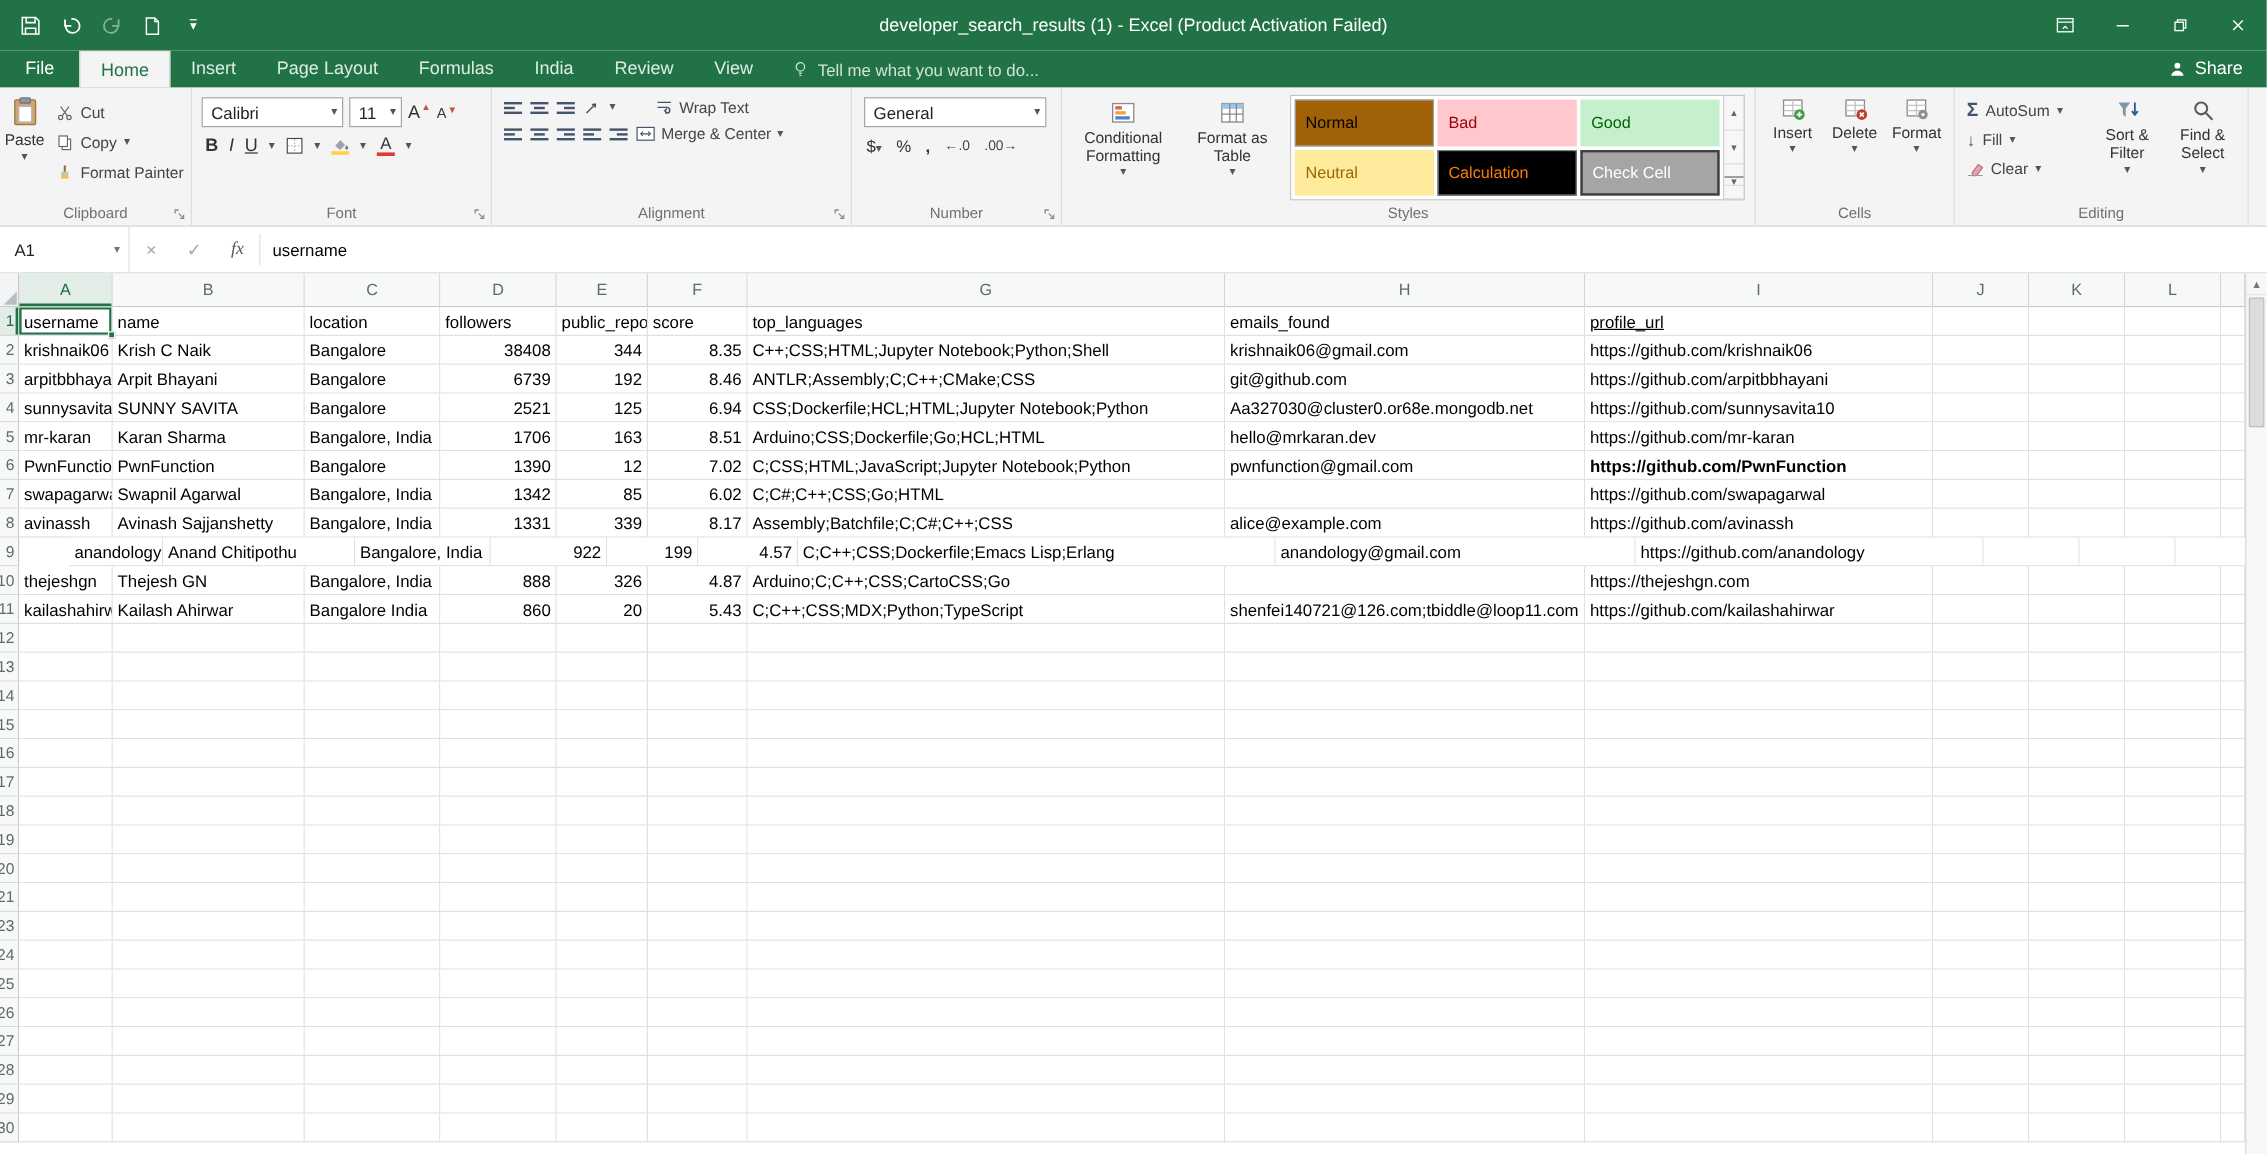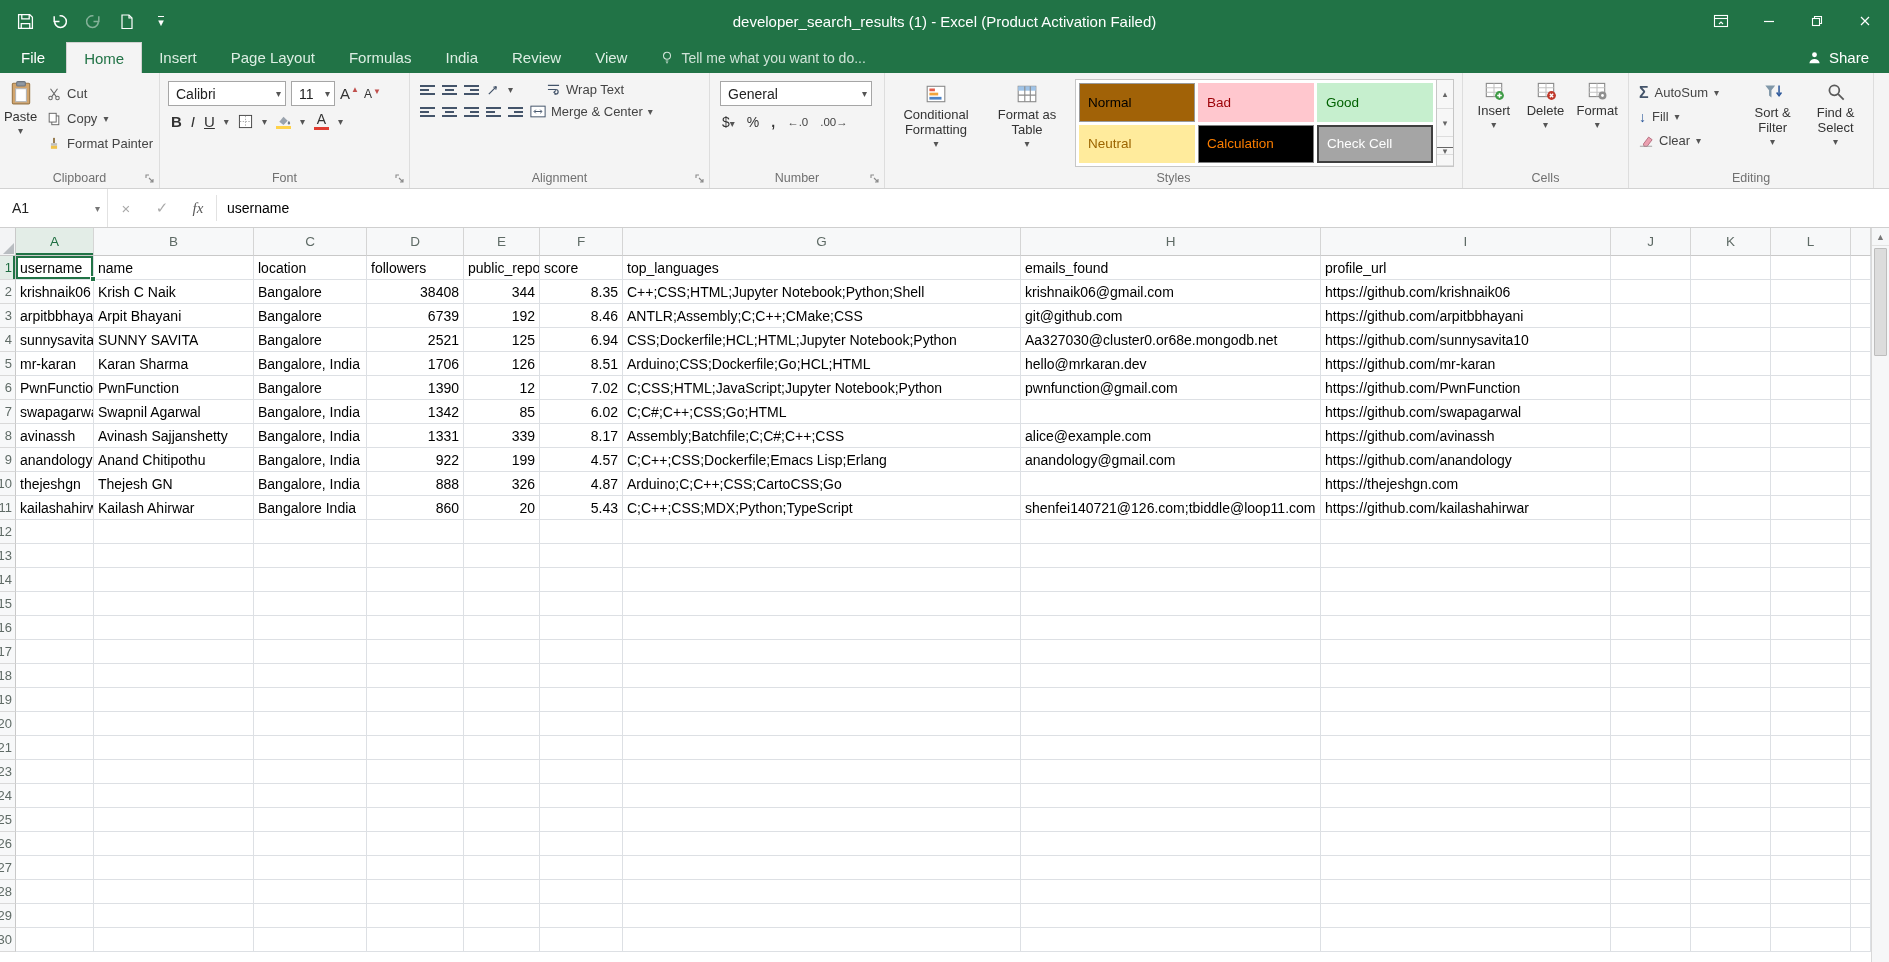--- a/index.html
+++ b/index.html
@@ -594,21 +594,21 @@
       <div class="r">
         <div class="rh sel">1</div>
         <div class="c sel" style="width: 78px;">username<div class="fillhandle"></div></div>
         <div class="c" style="width: 160px;">name</div>
         <div class="c" style="width: 113px;">location</div>
         <div class="c" style="width: 97px;">followers</div>
         <div class="c" style="width: 76px;">public_repos</div>
         <div class="c" style="width: 83px;">score</div>
         <div class="c" style="width: 398px;">top_languages</div>
         <div class="c" style="width: 300px;">emails_found</div>
-        <div class="c" style="width: 290px;">profile_url</div>
+        <div class="c" style="width: 290px; text-decoration: underline;">profile_url</div>
         <div class="c" style="width: 80px;"></div>
         <div class="c" style="width: 80px;"></div>
         <div class="c" style="width: 80px;"></div>
         <div class="c" style="width: 20px;"></div>
       </div>
       <div class="r">
         <div class="rh">2</div>
         <div class="c" style="width: 78px;">krishnaik06</div>
         <div class="c" style="width: 160px;">Krish C Naik</div>
         <div class="c" style="width: 113px;">Bangalore</div>
@@ -654,41 +654,41 @@
         <div class="c" style="width: 80px;"></div>
         <div class="c" style="width: 80px;"></div>
         <div class="c" style="width: 20px;"></div>
       </div>
       <div class="r">
         <div class="rh">5</div>
         <div class="c" style="width: 78px;">mr-karan</div>
         <div class="c" style="width: 160px;">Karan Sharma</div>
         <div class="c" style="width: 113px;">Bangalore, India</div>
         <div class="c num" style="width: 97px;">1706</div>
-        <div class="c num" style="width: 76px;">126</div>
+        <div class="c num" style="width: 76px;">163</div>
         <div class="c num" style="width: 83px;">8.51</div>
         <div class="c" style="width: 398px;">Arduino;CSS;Dockerfile;Go;HCL;HTML</div>
         <div class="c" style="width: 300px;">hello@mrkaran.dev</div>
         <div class="c" style="width: 290px;">https://github.com/mr-karan</div>
         <div class="c" style="width: 80px;"></div>
         <div class="c" style="width: 80px;"></div>
         <div class="c" style="width: 80px;"></div>
         <div class="c" style="width: 20px;"></div>
       </div>
       <div class="r">
         <div class="rh">6</div>
         <div class="c" style="width: 78px;">PwnFunction</div>
         <div class="c" style="width: 160px;">PwnFunction</div>
         <div class="c" style="width: 113px;">Bangalore</div>
         <div class="c num" style="width: 97px;">1390</div>
         <div class="c num" style="width: 76px;">12</div>
         <div class="c num" style="width: 83px;">7.02</div>
         <div class="c" style="width: 398px;">C;CSS;HTML;JavaScript;Jupyter Notebook;Python</div>
         <div class="c" style="width: 300px;">pwnfunction@gmail.com</div>
-        <div class="c" style="width: 290px;">https://github.com/PwnFunction</div>
+        <div class="c" style="width: 290px; font-weight: bold;">https://github.com/PwnFunction</div>
         <div class="c" style="width: 80px;"></div>
         <div class="c" style="width: 80px;"></div>
         <div class="c" style="width: 80px;"></div>
         <div class="c" style="width: 20px;"></div>
       </div>
       <div class="r">
         <div class="rh">7</div>
         <div class="c" style="width: 78px;">swapagarwal</div>
         <div class="c" style="width: 160px;">Swapnil Agarwal</div>
         <div class="c" style="width: 113px;">Bangalore, India</div>
@@ -714,21 +714,21 @@
         <div class="c" style="width: 398px;">Assembly;Batchfile;C;C#;C++;CSS</div>
         <div class="c" style="width: 300px;">alice@example.com</div>
         <div class="c" style="width: 290px;">https://github.com/avinassh</div>
         <div class="c" style="width: 80px;"></div>
         <div class="c" style="width: 80px;"></div>
         <div class="c" style="width: 80px;"></div>
         <div class="c" style="width: 20px;"></div>
       </div>
       <div class="r">
         <div class="rh">9</div>
-        <div class="c" style="width: 78px;">anandology</div>
+        <div class="c" style="width: 78px; margin-left: 42px;">anandology</div>
         <div class="c" style="width: 160px;">Anand Chitipothu</div>
         <div class="c" style="width: 113px;">Bangalore, India</div>
         <div class="c num" style="width: 97px;">922</div>
         <div class="c num" style="width: 76px;">199</div>
         <div class="c num" style="width: 83px;">4.57</div>
         <div class="c" style="width: 398px;">C;C++;CSS;Dockerfile;Emacs Lisp;Erlang</div>
         <div class="c" style="width: 300px;">anandology@gmail.com</div>
         <div class="c" style="width: 290px;">https://github.com/anandology</div>
         <div class="c" style="width: 80px;"></div>
         <div class="c" style="width: 80px;"></div>

